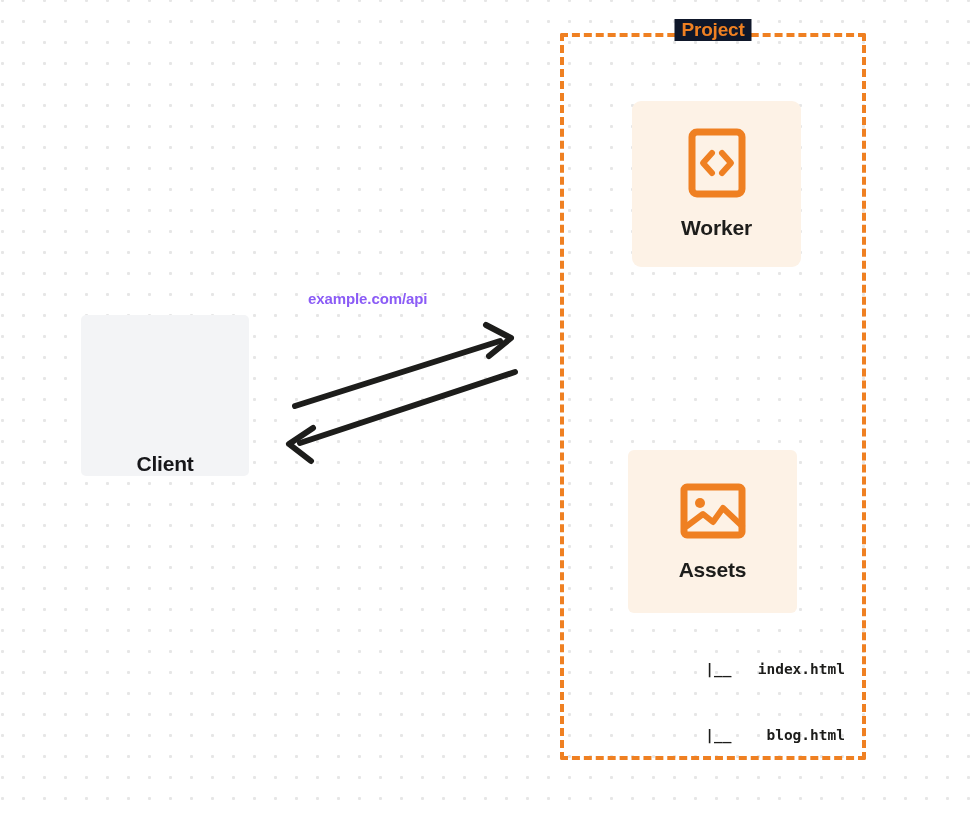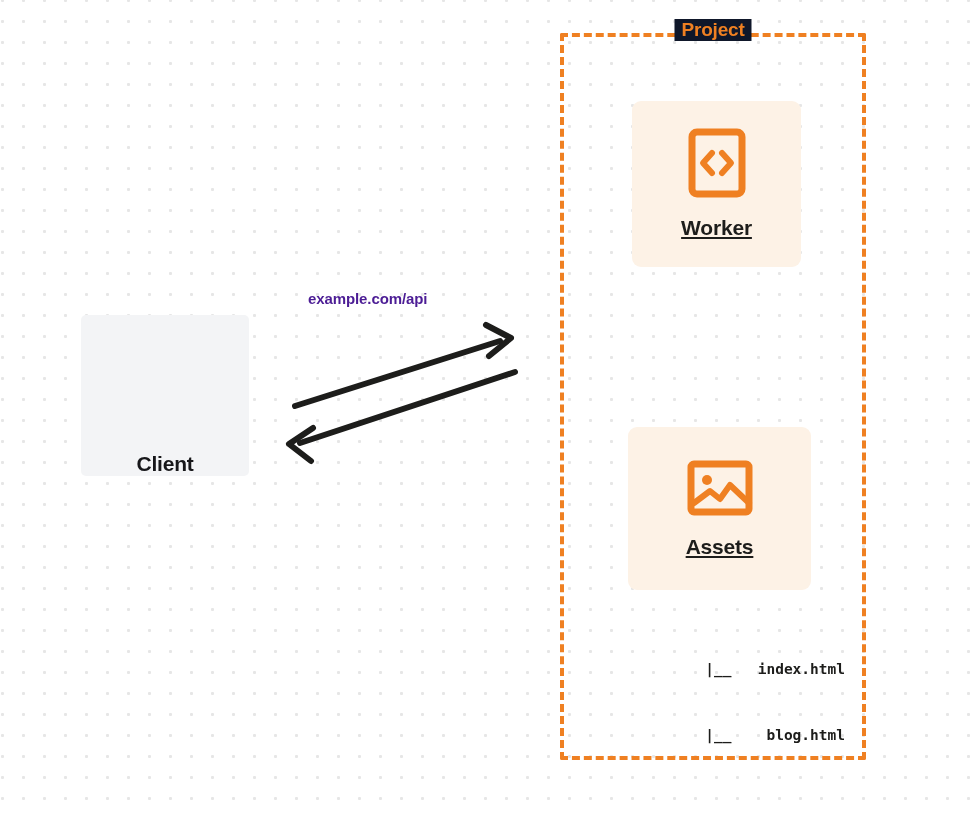--- a/index.html
+++ b/index.html
@@ -46,21 +46,21 @@
     width: 980px; height: 818px;
     pointer-events: none;
   }
 
   .request-label {
     position: absolute;
     left: 308px;
     top: 290px;
     font-size: 15px;
     font-weight: bold;
-    color: #4c1d95;
+    color: #8b5cf6;
     letter-spacing: -0.1px;
     white-space: nowrap;
   }
 
   
   .project-group {
     position: absolute;
     left: 560px;
     top: 33px;
     width: 306px;
@@ -90,29 +90,28 @@
   .card {
     position: absolute;
     background: #fdf2e6;
     border-radius: 9px;
     display: flex;
     flex-direction: column;
     align-items: center;
     justify-content: center;
   }
   .card-worker { left: 72px;  top: 68px;  width: 169px; height: 166px; }
-  .card-assets { left: 68px;  top: 394px; width: 183px; height: 163px; }
+  .card-assets { left: 68px;  top: 417px; width: 169px; height: 163px; border-radius: 6px; }
 
   .card-icon { display: block; margin-bottom: 14px; }
   .card-label {
     font-size: 21px;
     font-weight: bold;
     color: #1d1d1b;
     letter-spacing: -0.2px;
-    text-decoration: underline;
   }
 
   
   .file-tree {
     position: absolute;
     left: 40px;
     top: 581px;
     width: 245px;
     font-family: "DejaVu Sans Mono", monospace;
     font-size: 14.5px;

